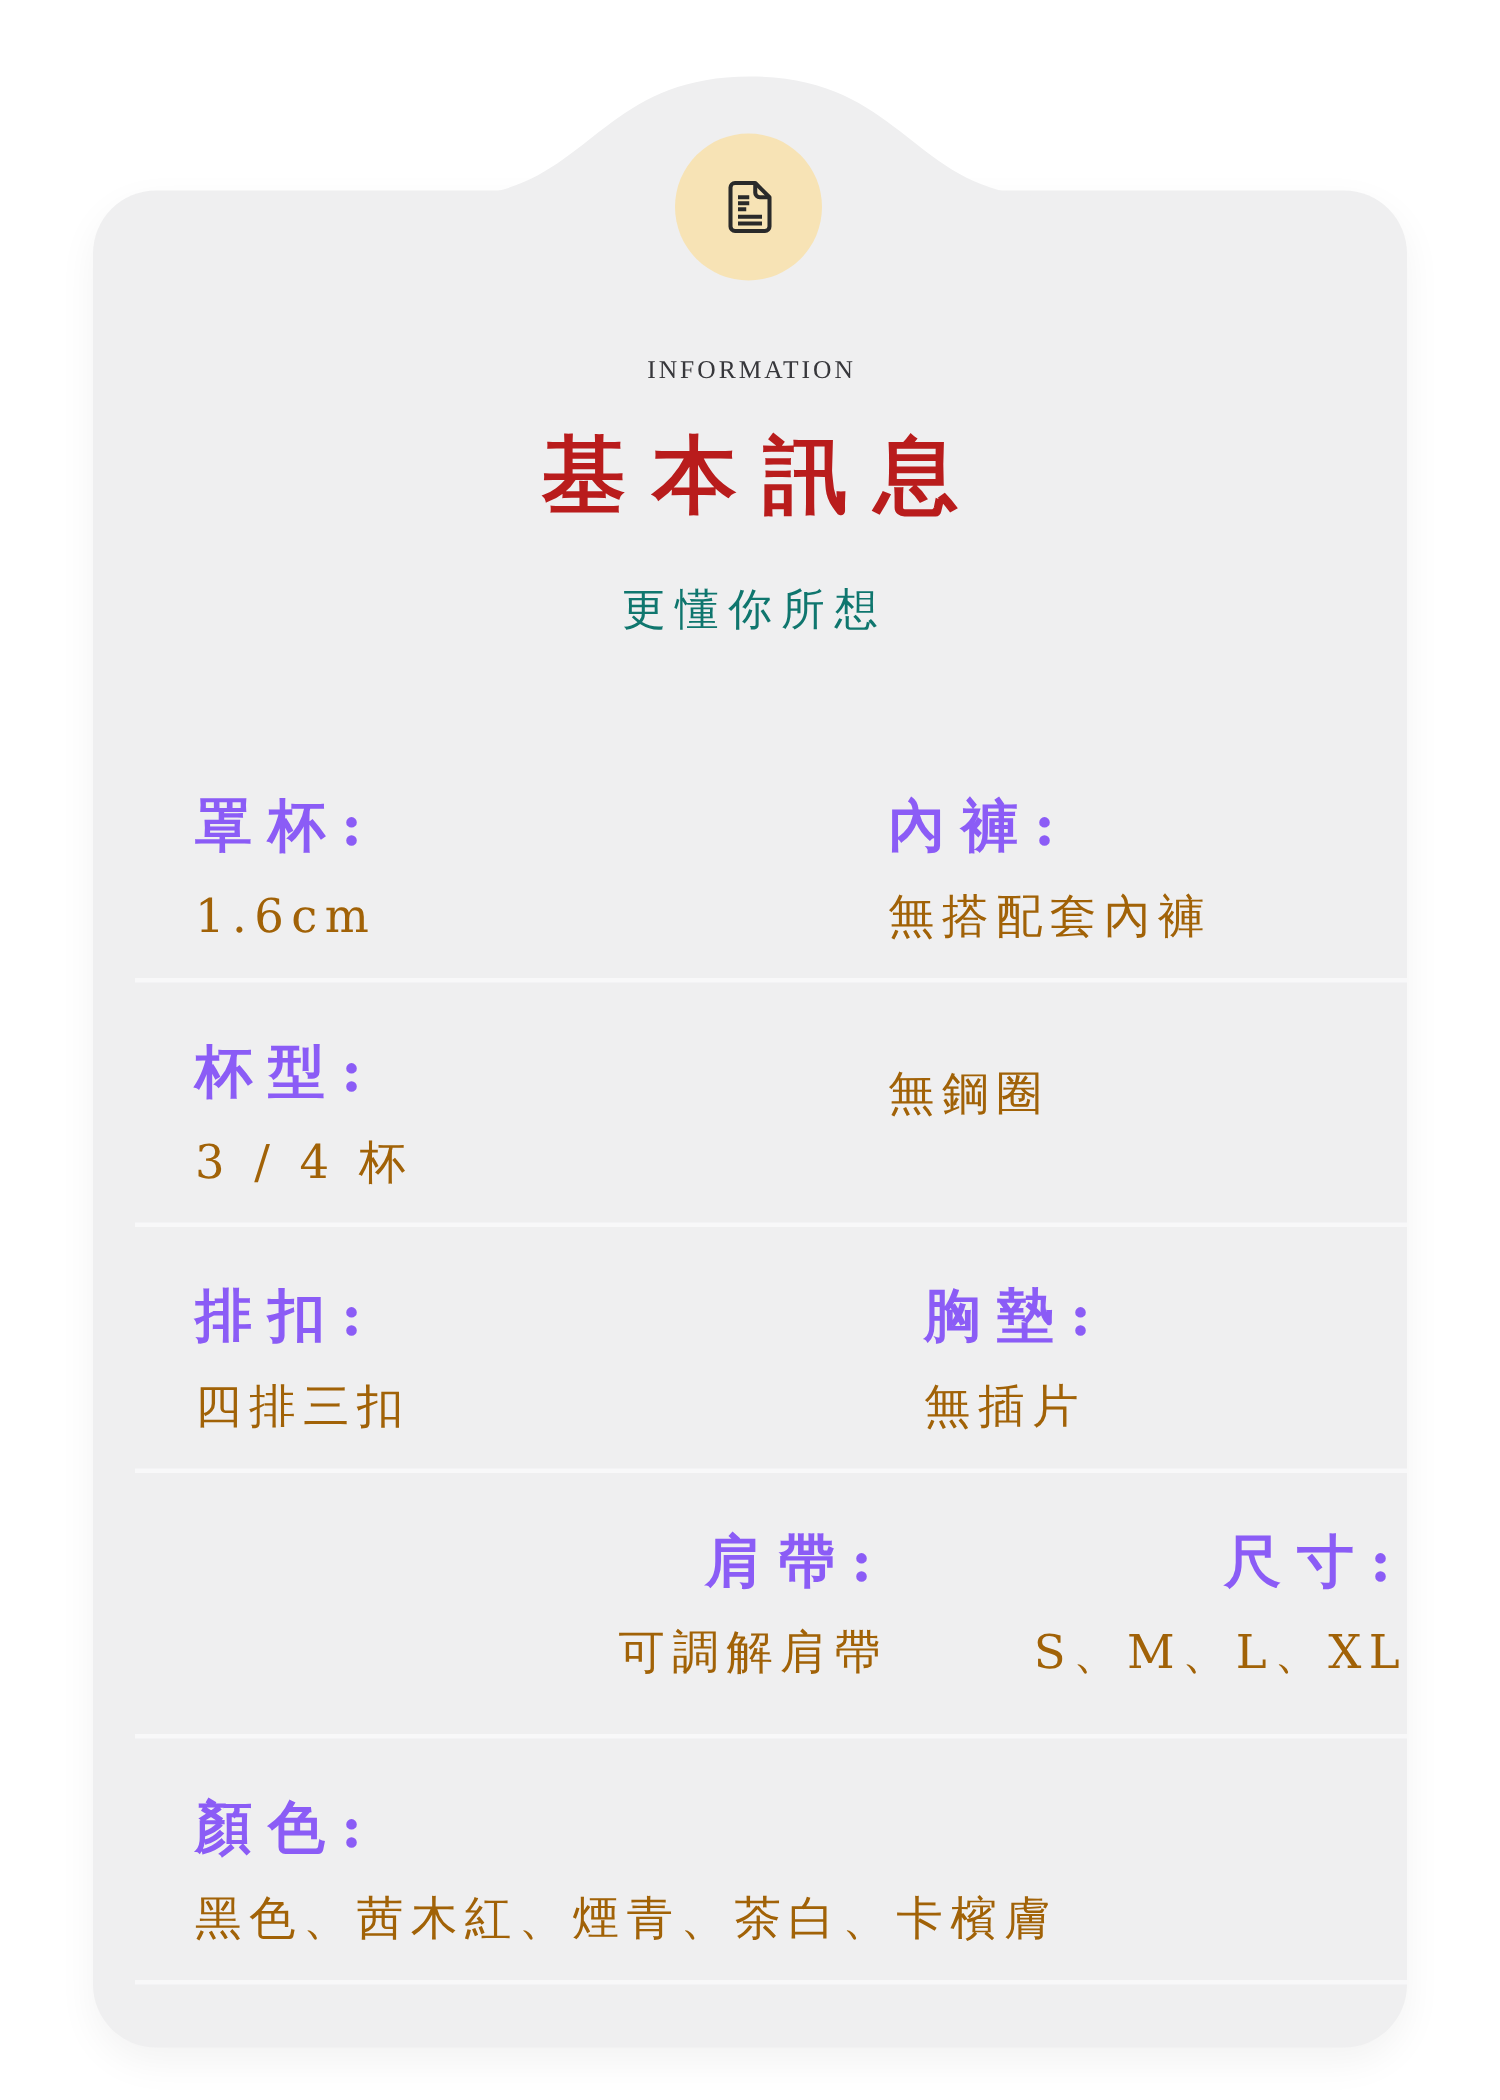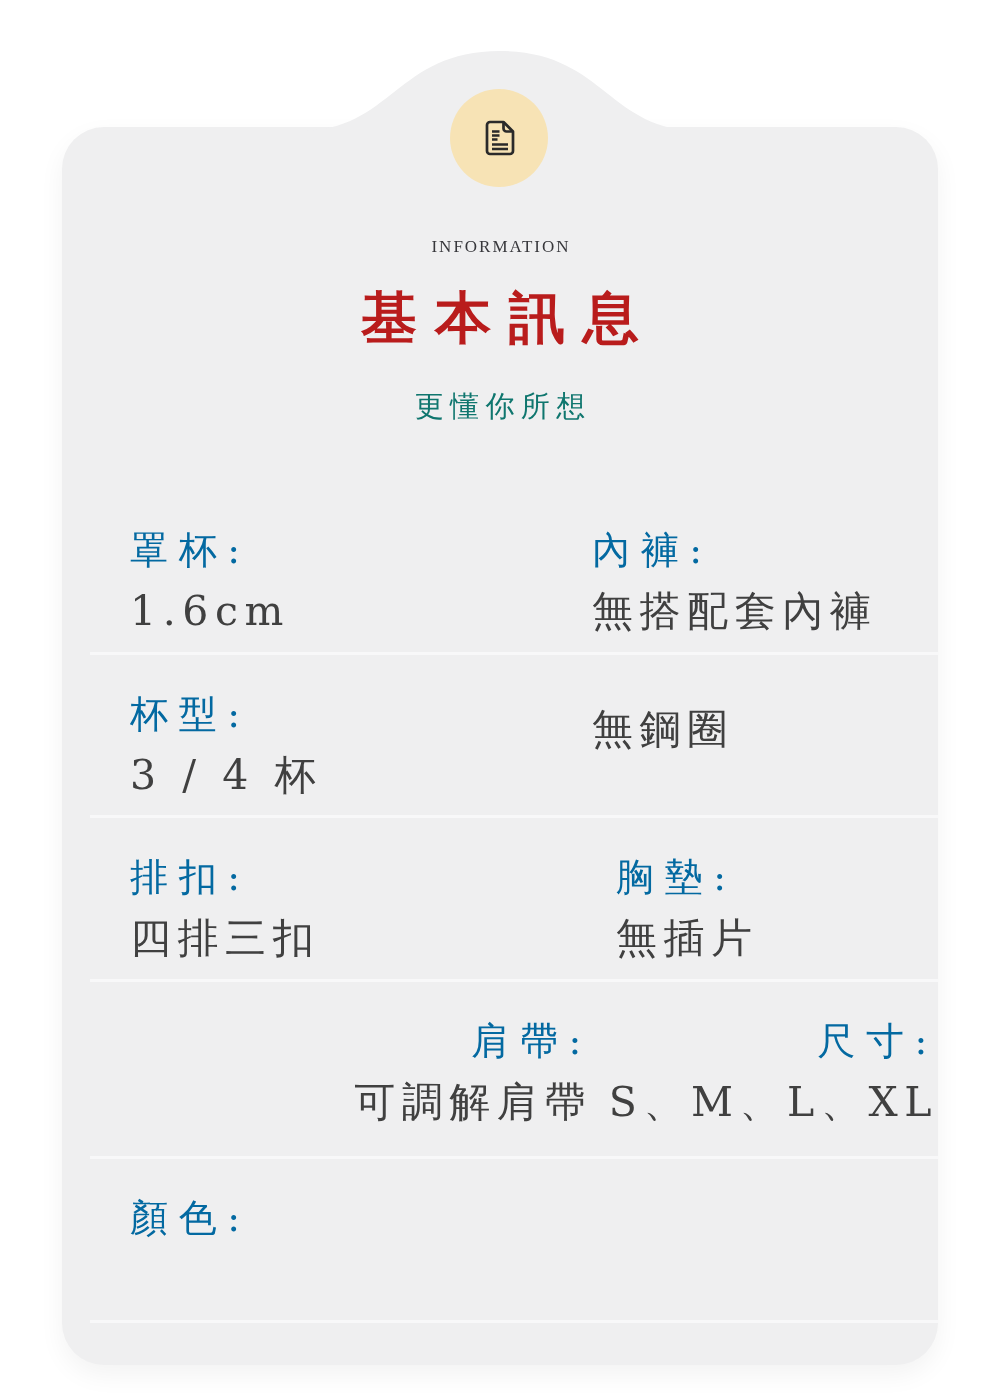--- a/index.html
+++ b/index.html
@@ -55,29 +55,29 @@
     box-sizing:border-box;
     display:grid;
     grid-template-columns:462px auto;
   }
   .row1{top:340px;height:188px;padding-top:60px;}
   .row2{top:528px;height:163px;}
   .row3{top:691px;height:164px;gap:24px;}
   .row4{top:855px;height:177px;text-align:right;}
   .row5{top:1032px;height:164px;grid-template-columns:auto;}
   .spec-label{
-    font-size:38px;line-height:46px;font-weight:normal;
+    font-size:38px;line-height:46px;font-weight:bold;
     letter-spacing:0.28em;
-    color:#0369a1;
+    color:#8b5cf6;
   }
   .spec-value{
     margin-top:18px;
-    font-size:41px;line-height:40px;
+    font-size:31px;line-height:40px;
     letter-spacing:0.16em;
-    color:#404040;
+    color:#a16207;
   }
   .cell{display:block;}
 </style>
 </head>
 <body>
 
 <div class="card">
 
   <svg class="bump" viewBox="0 0 400 86" preserveAspectRatio="none">
     <path d="M0 86 C 92 86, 96 6, 200 6 C 304 6, 308 86, 400 86 Z" fill="#efeff0"></path>
@@ -135,16 +135,17 @@
     </div>
     <div class="cell">
       <div class="spec-label">尺寸:</div>
       <div class="spec-value">S、M、L、XL</div>
     </div>
   </div>
 
   <div class="row row5">
     <div class="cell">
       <div class="spec-label">顏色:</div>
+      <div class="spec-value">黑色、茜木紅、煙青、茶白、卡檳膚</div>
     </div>
   </div>
 
 </div>
 
 </body></html>

